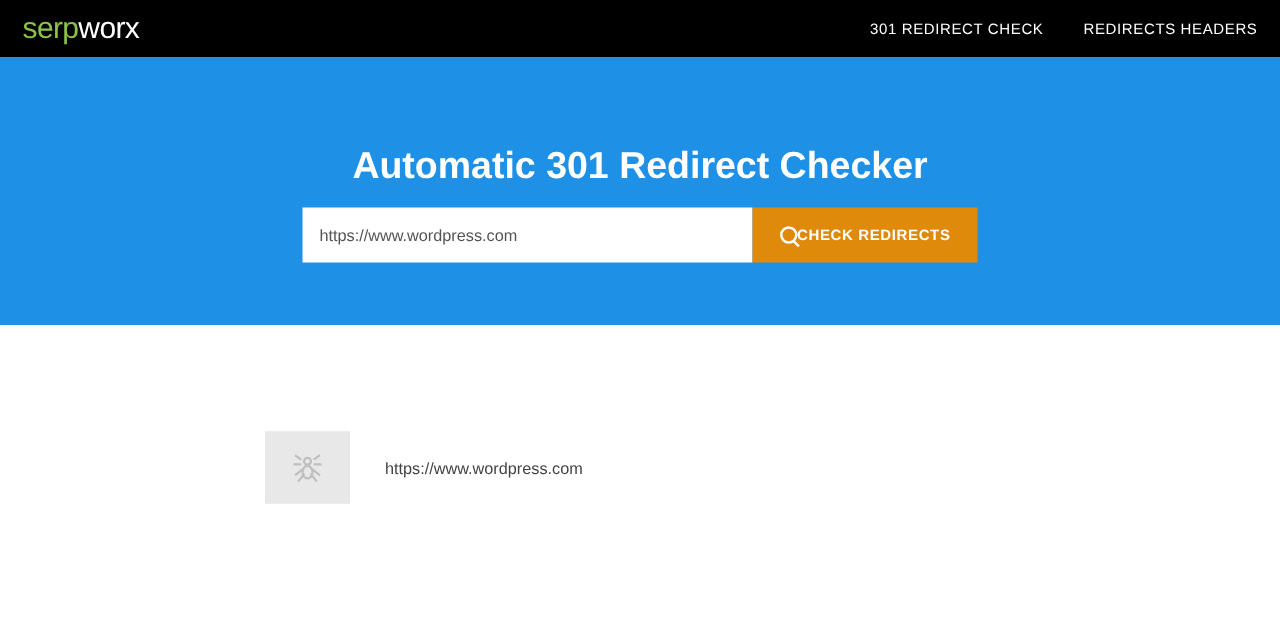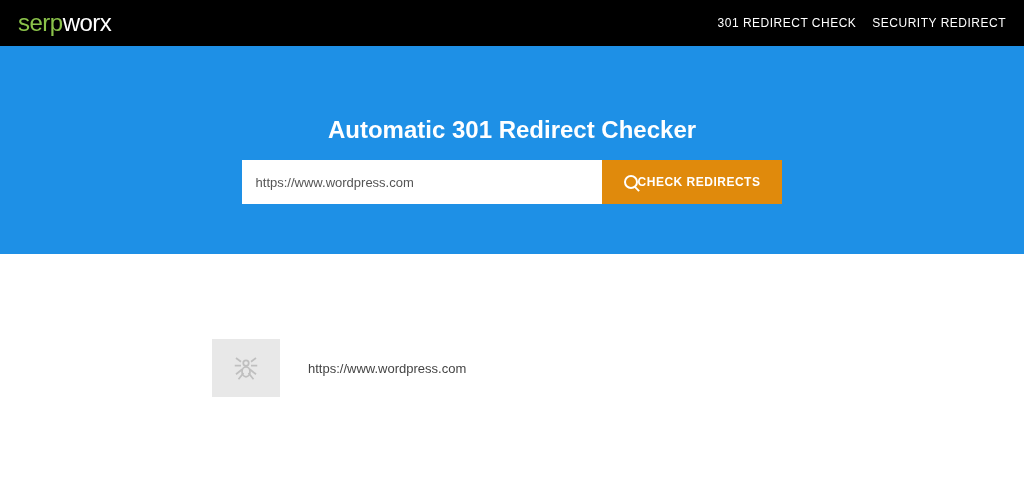--- a/index.html
+++ b/index.html
@@ -13,30 +13,30 @@
       padding: 0 18px;
       justify-content: space-between;
     }
     .logo {
       font-size: 24px;
       font-weight: 400;
       letter-spacing: -0.5px;
     }
     .logo-serp { color: #8bc34a; }
     .logo-worx { color: #fff; }
-    .nav { display: flex; gap: 16px; }
+    .nav { display: flex; gap: 32px; }
     .nav-link { color: #fff; font-size: 12px; text-decoration: none; letter-spacing: 0.5px; }
     
     .hero {
       background: #1e90e6;
       padding: 70px 0 50px;
       text-align: center;
       color: #fff;
     }
-    .hero-title { font-size: 24px; font-weight: bold; margin-bottom: 16px; }
+    .hero-title { font-size: 30px; font-weight: bold; margin-bottom: 16px; }
     .hero-subtitle { font-size: 13px; margin-bottom: 38px; font-weight: 500; }
     
     .search-row {
       display: flex;
       justify-content: center;
       align-items: stretch;
     }
     .url-input {
       width: 360px;
       height: 44px;
@@ -128,21 +128,21 @@
   </style>
 </head>
 <body>
 
 <header class="header">
   <div class="logo">
     <span class="logo-serp">serp</span><span class="logo-worx">worx</span>
   </div>
   <nav class="nav">
     <a href="#" class="nav-link">301 REDIRECT CHECK</a>
-    <a href="#" class="nav-link">SECURITY REDIRECT</a>
+    <a href="#" class="nav-link">REDIRECTS HEADERS</a>
   </nav>
 </header>
 
 <section class="hero">
   <h1 class="hero-title">Automatic 301 Redirect Checker</h1>
   <div class="search-row">
     <input type="text" class="url-input" value="https://www.wordpress.com" style="">
     <button class="check-btn">
       <span class="search-ico"></span>
       <span>CHECK REDIRECTS</span>

